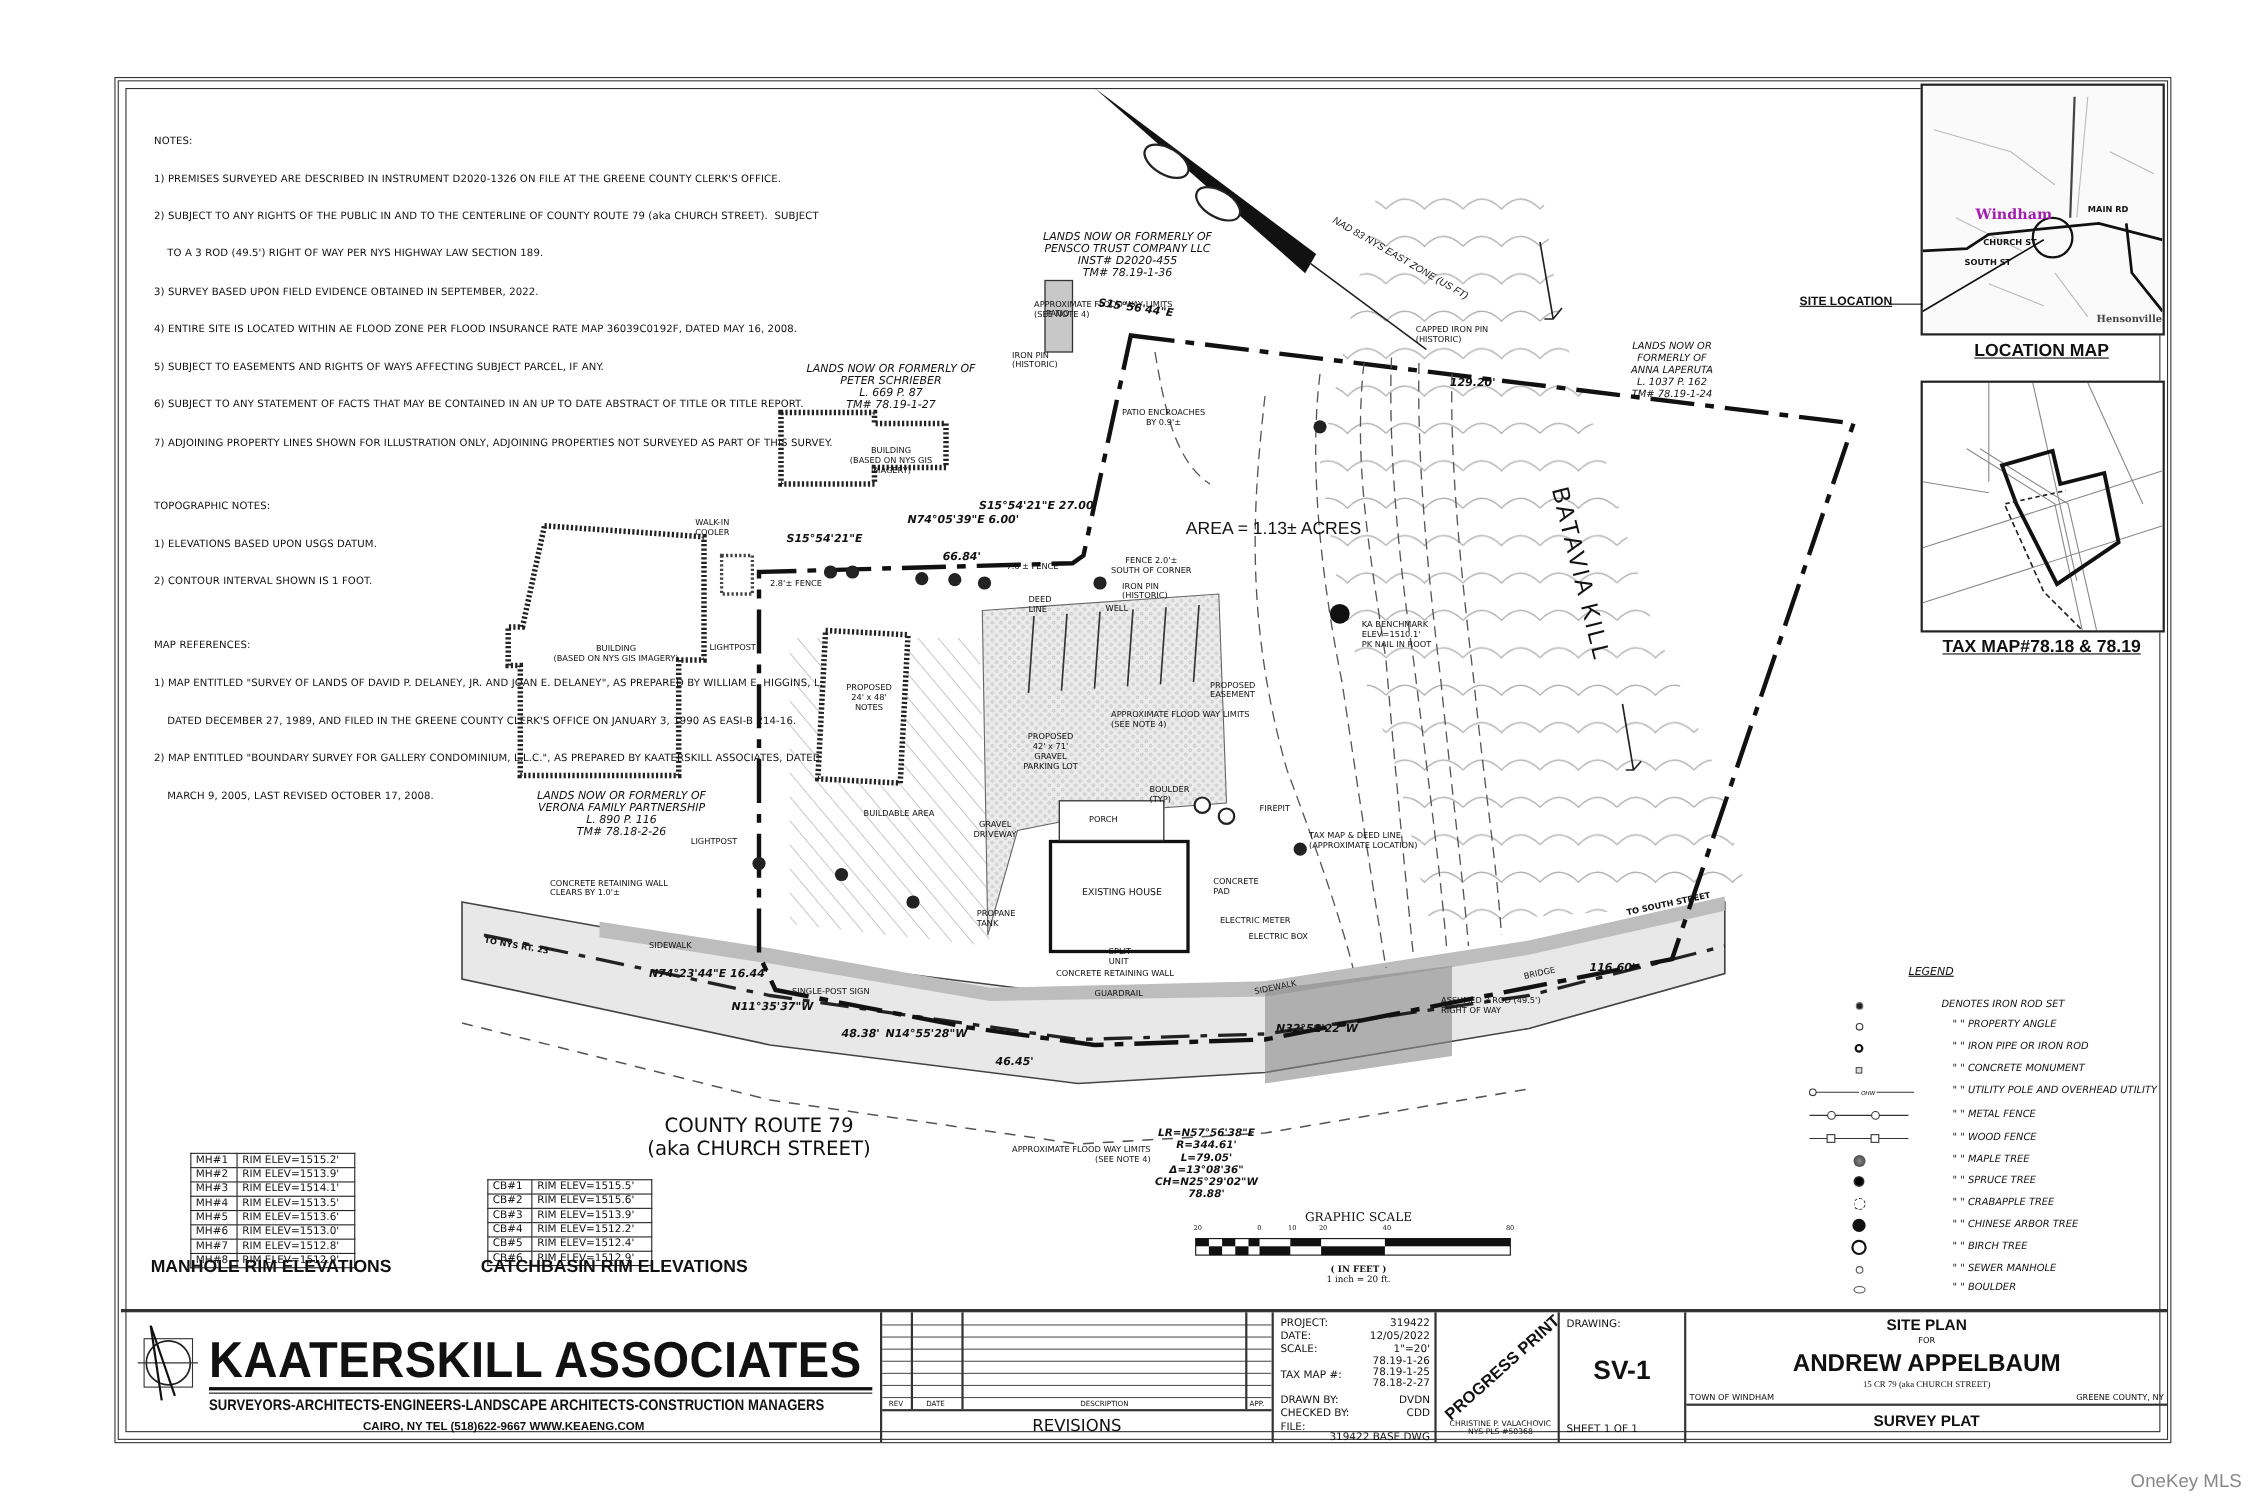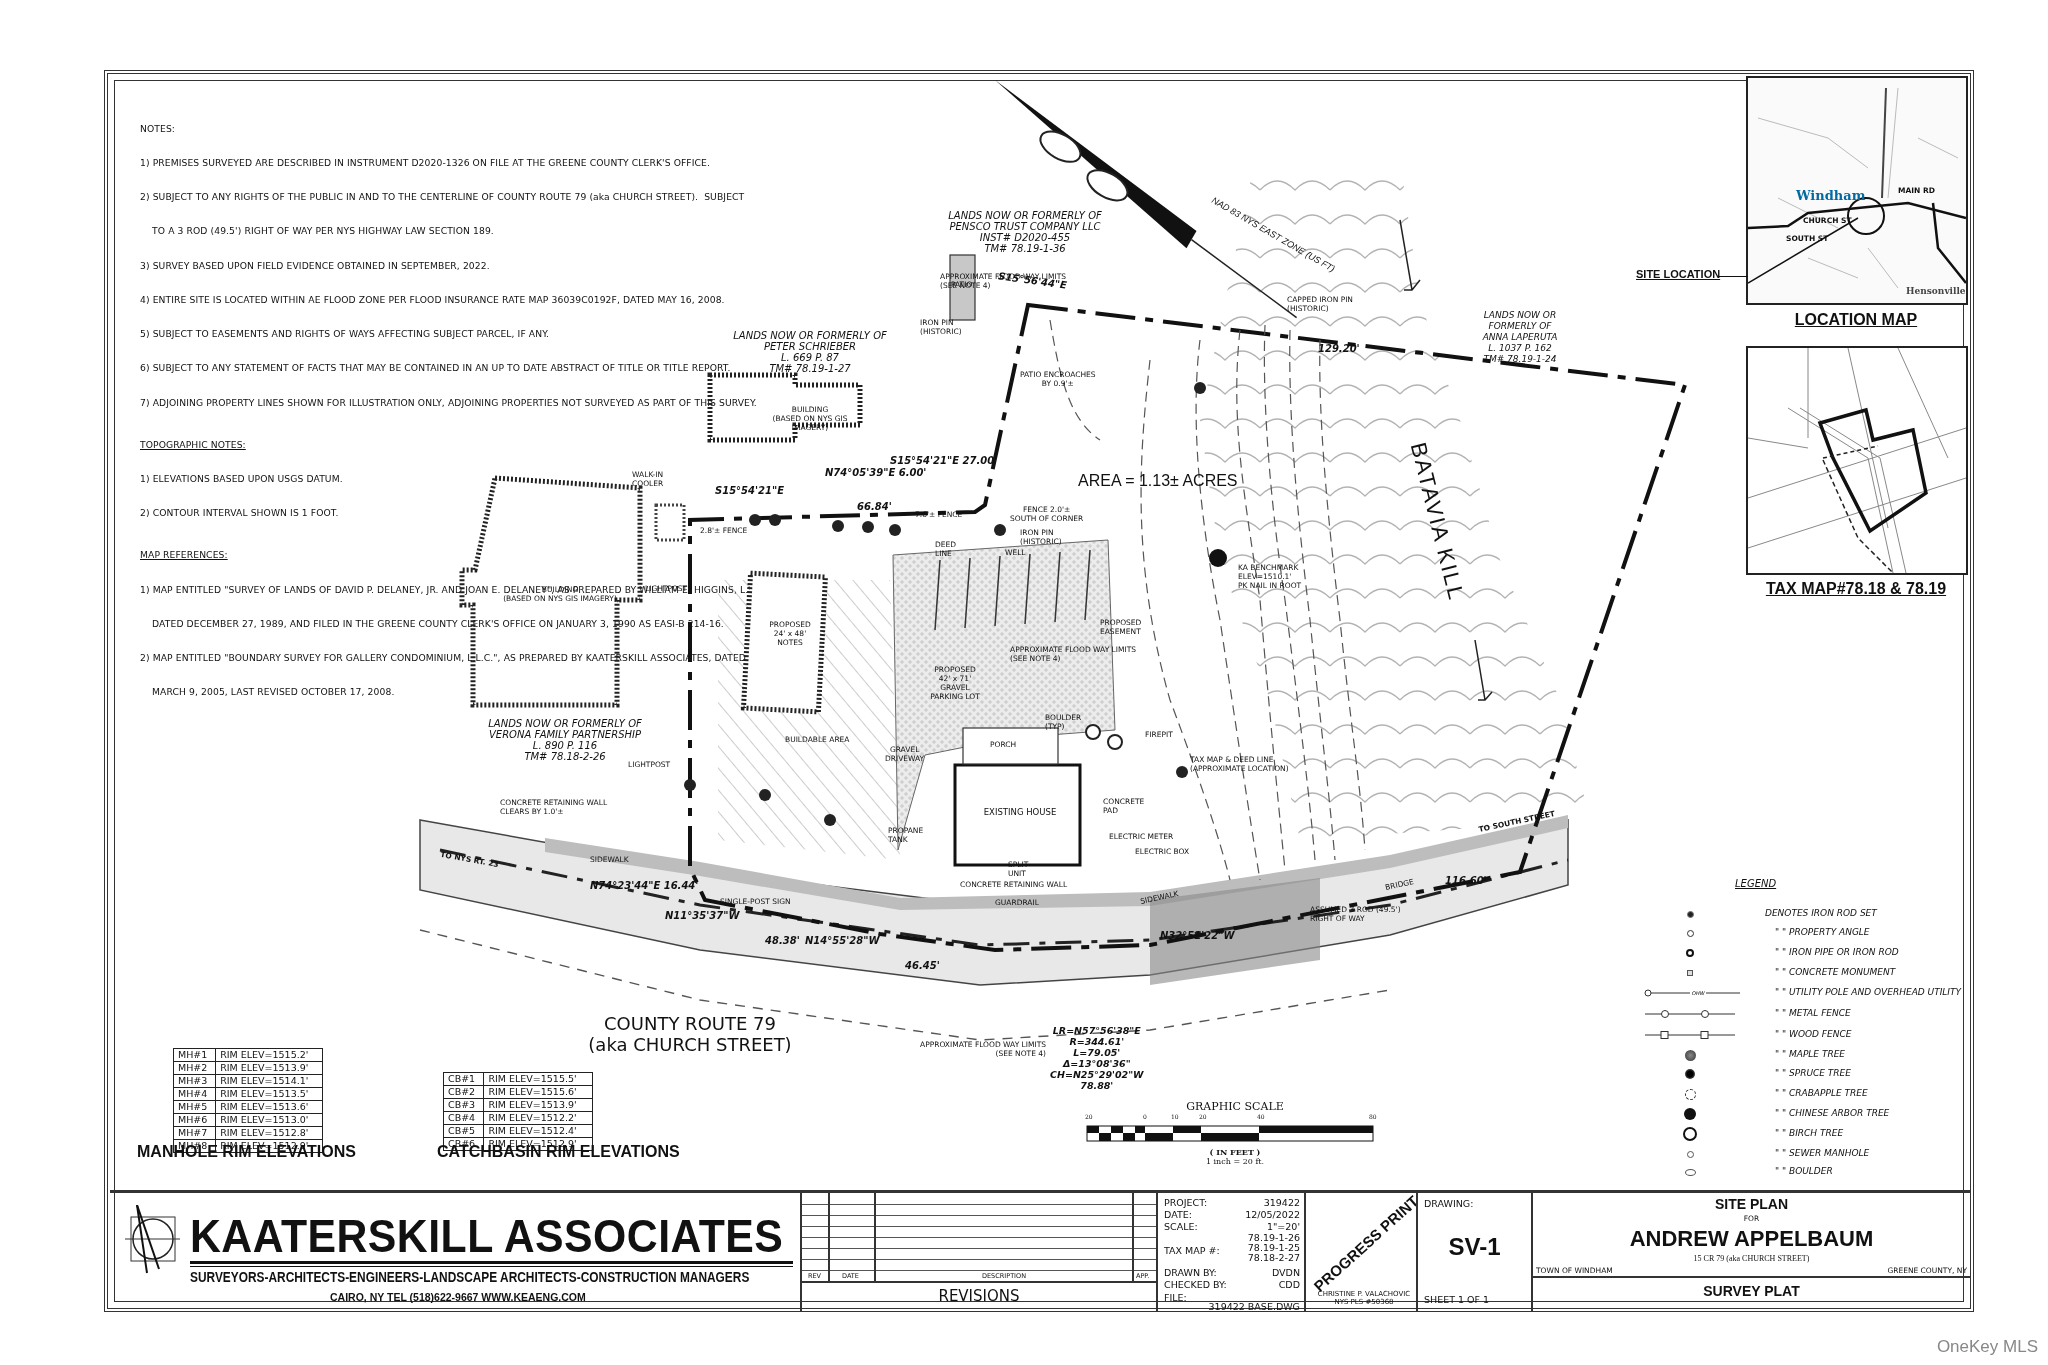--- a/index.html
+++ b/index.html
@@ -1,21 +1,21 @@
 <!DOCTYPE html>
 <html><head>
 <meta charset="utf-8">
 <style>
   html, body { margin:0; padding:0; background:#fff; }
   body { width:2048px; height:1365px; position:relative; overflow:hidden; font-family:"Liberation Sans", sans-serif; color:#111; }
   .sheet { position:absolute; left:104px; top:70px; width:1870px; height:1242px; border:4px double #333; box-sizing:border-box; }
   .sheet-inner { position:absolute; left:6px; top:6px; right:6px; bottom:6px; border:1px solid #333; }
   .abs { position:absolute; }
   .notes { left:140px; top:100px; font-size:9.2px; line-height:11.4px; font-family:"DejaVu Sans", sans-serif; white-space:pre; letter-spacing:0.1px; }
-  .notes .hdr { margin-top:8px;text-decoration:underline; }
+  .notes .hdr { margin-top:24px; }
   .ital { font-family:"DejaVu Sans", sans-serif; font-style:italic; font-size:9px; text-align:center; line-height:11px; }
   .small { font-family:"DejaVu Sans", sans-serif; font-size:7.5px; line-height:9px; }
   .bold-it { font-family:"DejaVu Sans", sans-serif; font-style:italic; font-weight:bold; font-size:10px; }
   .map-box { position:absolute; border:2px solid #222; background:#fafafa; overflow:hidden; }
   .map-title { position:absolute; font-weight:bold; font-size:16px; text-decoration:underline; text-align:center; }
   .rim-table { position:absolute; border-collapse:collapse; font-family:"DejaVu Sans", sans-serif; font-size:9.5px; }
   .rim-table td { border:1px solid #222; padding:0 4px; height:12px; line-height:12px; }
   .rim-title { position:absolute; font-weight:bold; font-size:16px; }
   .legend { position:absolute; left:1635px; top:872px; width:340px; font-family:"DejaVu Sans", sans-serif; font-style:italic; font-size:9px; }
   .legend .title { position:absolute; left:100px; top:6px; text-decoration:underline; font-size:10px; }
@@ -343,21 +343,21 @@
         <path d="M170 60 L210 80"></path>
       <path d="M60 180 L110 200"></path>
         <path d="M120 170 L150 210"></path>
     </g>
     <path d="M0 150 L40 148 L60 135 L130 128 L160 125 L218 140" fill="none" stroke="#111" stroke-width="2.5"></path>
     <path d="M185 125 L190 170 L218 205" fill="none" stroke="#111" stroke-width="2.5"></path>
     <path d="M138 10 L134 120" fill="none" stroke="#444" stroke-width="2"></path>
     <circle cx="118" cy="138" r="18" fill="none" stroke="#111" stroke-width="2"></circle>
     <line x1="0" y1="205" x2="110" y2="140" stroke="#111" stroke-width="1.5"></line>
   </svg>
-  <div class="abs" style="left:48px;top:110px;font-family:'DejaVu Serif',serif;font-weight:bold;font-size:13px;color:#0369a1;">Windham</div>
+  <div class="abs" style="left:48px;top:110px;font-family:'DejaVu Serif',serif;font-weight:bold;font-size:13px;color:#a21caf;">Windham</div>
   <div class="abs small" style="left:55px;top:138px;font-weight:bold;">CHURCH ST</div>
   <div class="abs small" style="left:150px;top:108px;font-weight:bold;">MAIN RD</div>
   <div class="abs small" style="left:38px;top:156px;font-weight:bold;">SOUTH ST</div>
   <div class="abs" style="left:158px;top:208px;font-family:'DejaVu Serif',serif;font-weight:bold;font-size:9px;color:#444;">Hensonville</div>
 </div>
 <div class="map-title" style="left:1746px;top:311px;width:220px;">LOCATION MAP</div>
 <div class="abs" style="left:1636px;top:268px;font-size:11px;font-weight:bold;text-decoration:underline;">SITE LOCATION</div>
 <div class="abs" style="left:1718px;top:276px;width:30px;border-top:1px solid #111;"></div>
 
 <div class="map-box" style="left:1746px;top:346px;width:218px;height:225px;background:#fff;">

